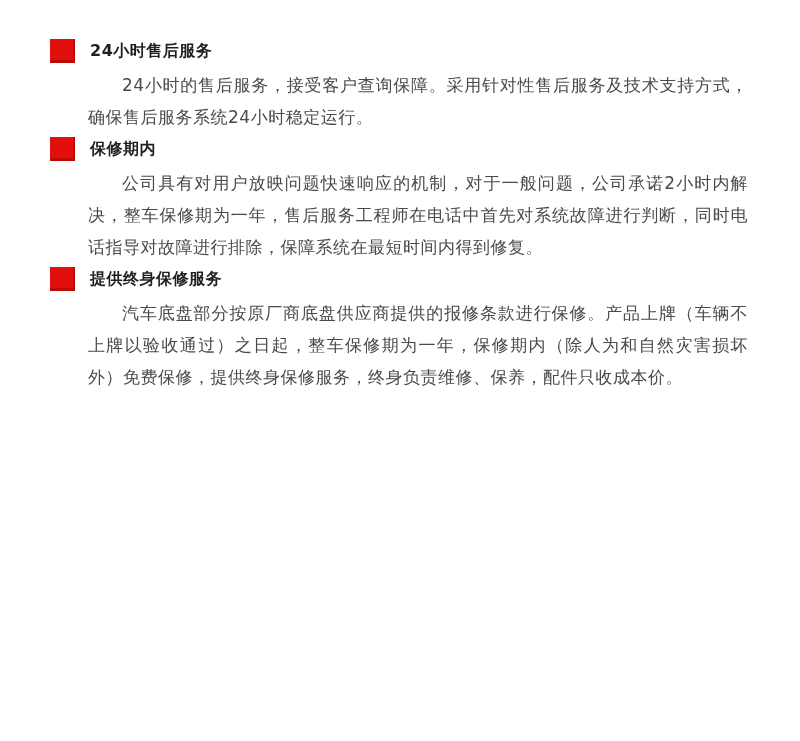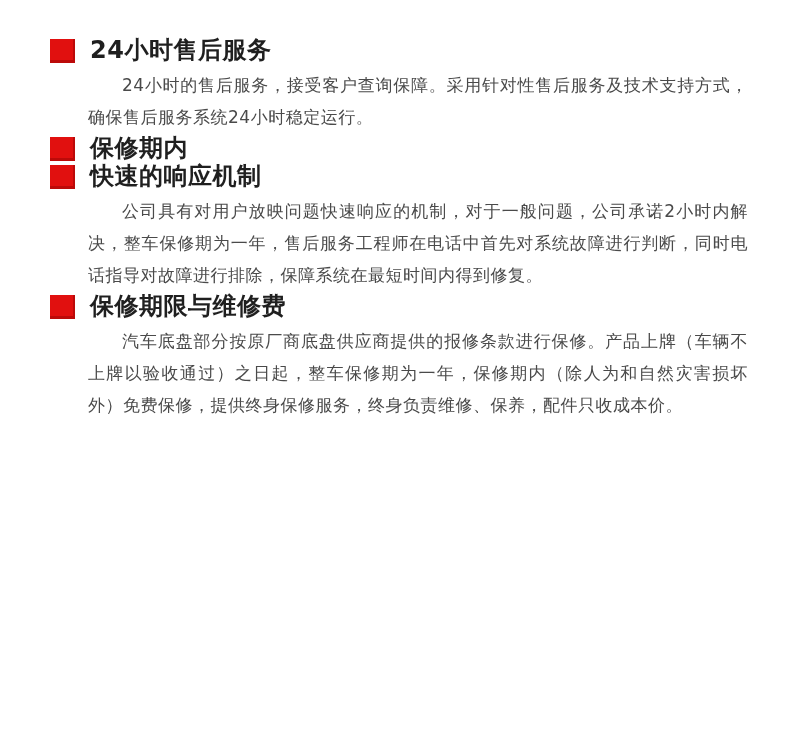--- a/index.html
+++ b/index.html
@@ -72,21 +72,21 @@
   }
   .bullet {
     width: 25px;
     height: 24px;
     background: var(--accent);
     box-shadow: inset -2px -3px 0 rgba(120,0,0,0.35);
     flex: 0 0 auto;
   }
   .sec-head h2 {
     margin: 0 0 0 15px;
-    font-size: 24px;
+    font-size: 16px;
     line-height: 25px;
     font-weight: bold;
     color: var(--heading-fg);
     letter-spacing: 0.5px;
   }
   .section p {
     margin: 6px 16px 0 38px;
     width: 660px;
     font-size: 17px;
     line-height: 32px;
@@ -114,29 +114,25 @@
     </section>
 
     <section class="section">
       <div class="sec-head">
         <span class="bullet"></span>
         <h2>保修期内</h2>
       </div>
     </section>
 
     <section class="section">
-      <div class="sec-head">
-        <span class="bullet"></span>
-        <h2>快速的响应机制</h2>
-      </div>
       <p>公司具有对用户放映问题快速响应的机制，对于一般问题，公司承诺2小时内解决，整车保修期为一年，售后服务工程师在电话中首先对系统故障进行判断，同时电话指导对故障进行排除，保障系统在最短时间内得到修复。</p>
     </section>
 
     <section class="section">
       <div class="sec-head">
         <span class="bullet"></span>
-        <h2>保修期限与维修费</h2>
+        <h2>提供终身保修服务</h2>
       </div>
       <p>汽车底盘部分按原厂商底盘供应商提供的报修条款进行保修。产品上牌（车辆不上牌以验收通过）之日起，整车保修期为一年，保修期内（除人为和自然灾害损坏外）免费保修，提供终身保修服务，终身负责维修、保养，配件只收成本价。</p>
     </section>
 
   </main>
 </div>
 
 </body></html>

